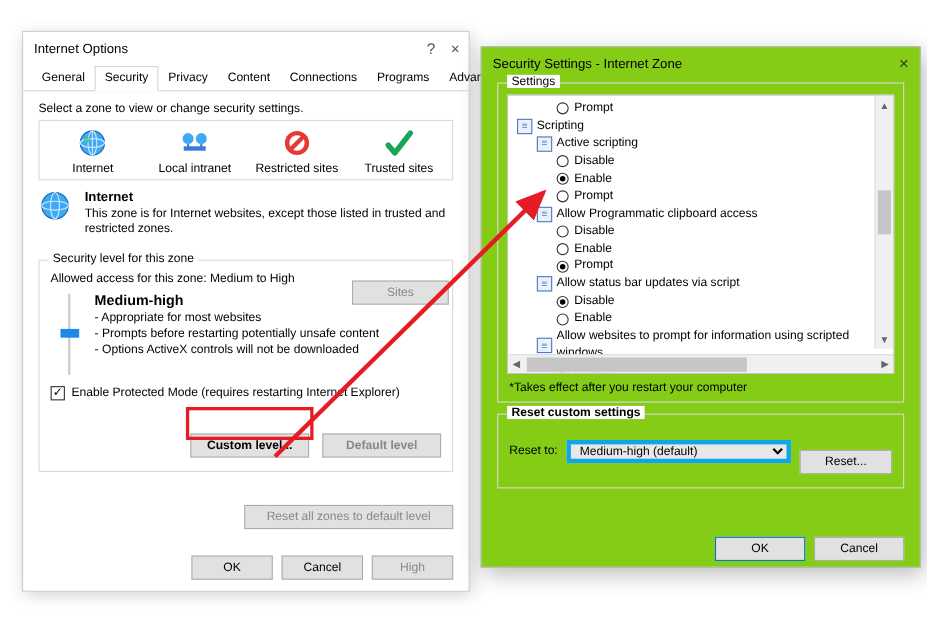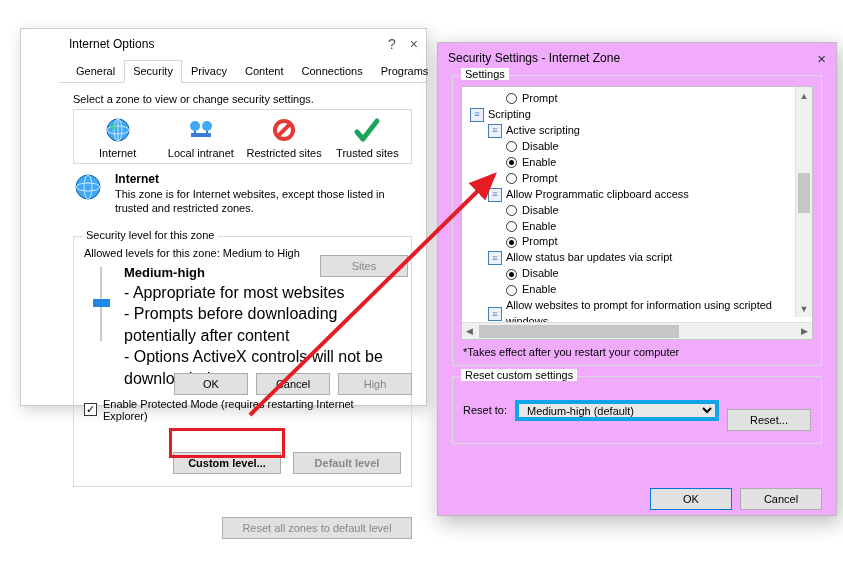--- a/index.html
+++ b/index.html
@@ -11,25 +11,24 @@
     position: relative;
     width: 843px;
     height: 565px;
     overflow: hidden;
     color: #000;
   }
   
   .io-window {
     position: absolute;
     left: 20px; top: 28px;
-    width: 407px; height: 378px;
+    width: 407px; height: 510px;
     background: #fff;
     border: 1px solid #ccc;
     box-shadow: 2px 4px 14px rgba(0,0,0,.18);
-    padding-left: 38px;
   }
   .io-titlebar {
     height: 30px;
     display: flex; align-items: center; justify-content: space-between;
     padding: 0 8px 0 10px;
     font-size: 12px;
   }
   .io-titlebar .right { display:flex; gap:14px; color:#555; font-size:14px;}
   .io-tabs {
     display:flex;
@@ -93,21 +92,21 @@
     margin-left:6px;
   }
   .slider-track::before {
     content:""; position:absolute; left:10px; top:2px; width:2px; height:74px; background:#c9c9c9;
   }
   .slider-thumb {
     position:absolute; left:3px; top:34px; width:17px; height:8px;
     background:#1e88e5;
   }
   .level-text b { font-size:13px; display:block; margin-bottom:2px;}
-  .level-text div { font-size:16px; line-height:1.35; }
+  .level-text div { font-size:11px; line-height:1.35; }
   .chk { display:flex; align-items:center; gap:6px; margin-top:8px; }
   .chkbox {
     width:13px; height:13px; border:1px solid #333; display:flex;
     align-items:center; justify-content:center; font-size:11px; line-height:1;
     background:#fff;
   }
   .btn {
     height:22px; border:1px solid #adadad; background:#e1e1e1;
     font: inherit; padding:0 10px; cursor:default;
     display:inline-flex; align-items:center; justify-content:center;margin-top:20px;
@@ -124,21 +123,21 @@
   .custom-highlight {
     border:3px solid #e51c23;
     position:absolute;
   }
 
   
   .ss-window {
     position:absolute;
     left:437px; top:42px;
     width:400px; height:474px;
-    background:#f0abfc;
+    background:#84cc16;
     border:1px solid #bbb;
     box-shadow: 3px 6px 20px rgba(0,0,0,.28);
   }
   .ss-titlebar {
     height:30px; display:flex; align-items:center; justify-content:space-between;
     padding:0 10px; font-size:12px;
   }
   .ss-titlebar .x { font-size:15px; color:#333; }
   .ss-body { padding: 2px 14px 10px; }
   .ss-group {
@@ -189,21 +188,21 @@
     padding:0 4px; color:#666; font-size:9px;
   }
   .hscroll .hthumb {
     position:absolute; left:17px; height:13px; top:2px; width:200px; background:#c6c6c6;
   }
   .ss-note { margin:6px 8px 4px; font-size:11px; }
   .ss-reset {
     border:1px solid #d9d9d9; position:relative; padding:12px 10px 12px; margin-top:10px;
     display:flex; align-items:center; gap:8px;
   }
-  .ss-reset .legend { position:absolute; top:-8px; left:8px; background:#fff; padding:0 4px; }
+  .ss-reset .legend { position:absolute; top:-8px; left:8px; background:#fff; padding:0 4px;font-weight:bold; }
   .ss-reset label { flex:none; }
   .ss-reset select {
     flex:1; height:21px; font:inherit; border:4px solid #0ea5e9; background:#e8e8e8;
     padding:0 4px;
   }
   .ss-reset .btn { width:84px; flex:none; }
   .ss-footer {
     display:flex; justify-content:flex-end; gap:8px;
     padding:14px 14px 12px;
   }
@@ -284,29 +283,29 @@
       </div>
       <div class="txt">
         <b>Internet</b>
         <p>This zone is for Internet websites, except those listed in trusted and restricted zones.</p>
       </div>
     </div>
     <button class="btn sites-btn disabled">Sites</button>
 
     <div class="fieldset">
       <span class="legend">Security level for this zone</span>
-      <div>Allowed levels for this zone: Medium to High</div>
+      <div>Allowed access for this zone: Medium to High</div>
       <div class="slider-col">
         <div class="slider-track">
           <div class="slider-thumb"></div>
         </div>
         <div class="level-text">
           <b>Medium-high</b>
           <div>- Appropriate for most websites</div>
-          <div>- Prompts before downloading potentially after content</div>
+          <div>- Prompts before restarting potentially unsafe content</div>
           <div>- Options ActiveX controls will not be downloaded</div>
         </div>
       </div>
       <div class="chk">
         <span class="chkbox">✓</span>
         <span>Enable Protected Mode (requires restarting Internet Explorer)</span>
       </div>
       <div class="io-level-btns">
         <span style="position:relative; display:inline-block;">
           <button class="btn" style="width:108px">Custom level...</button>

